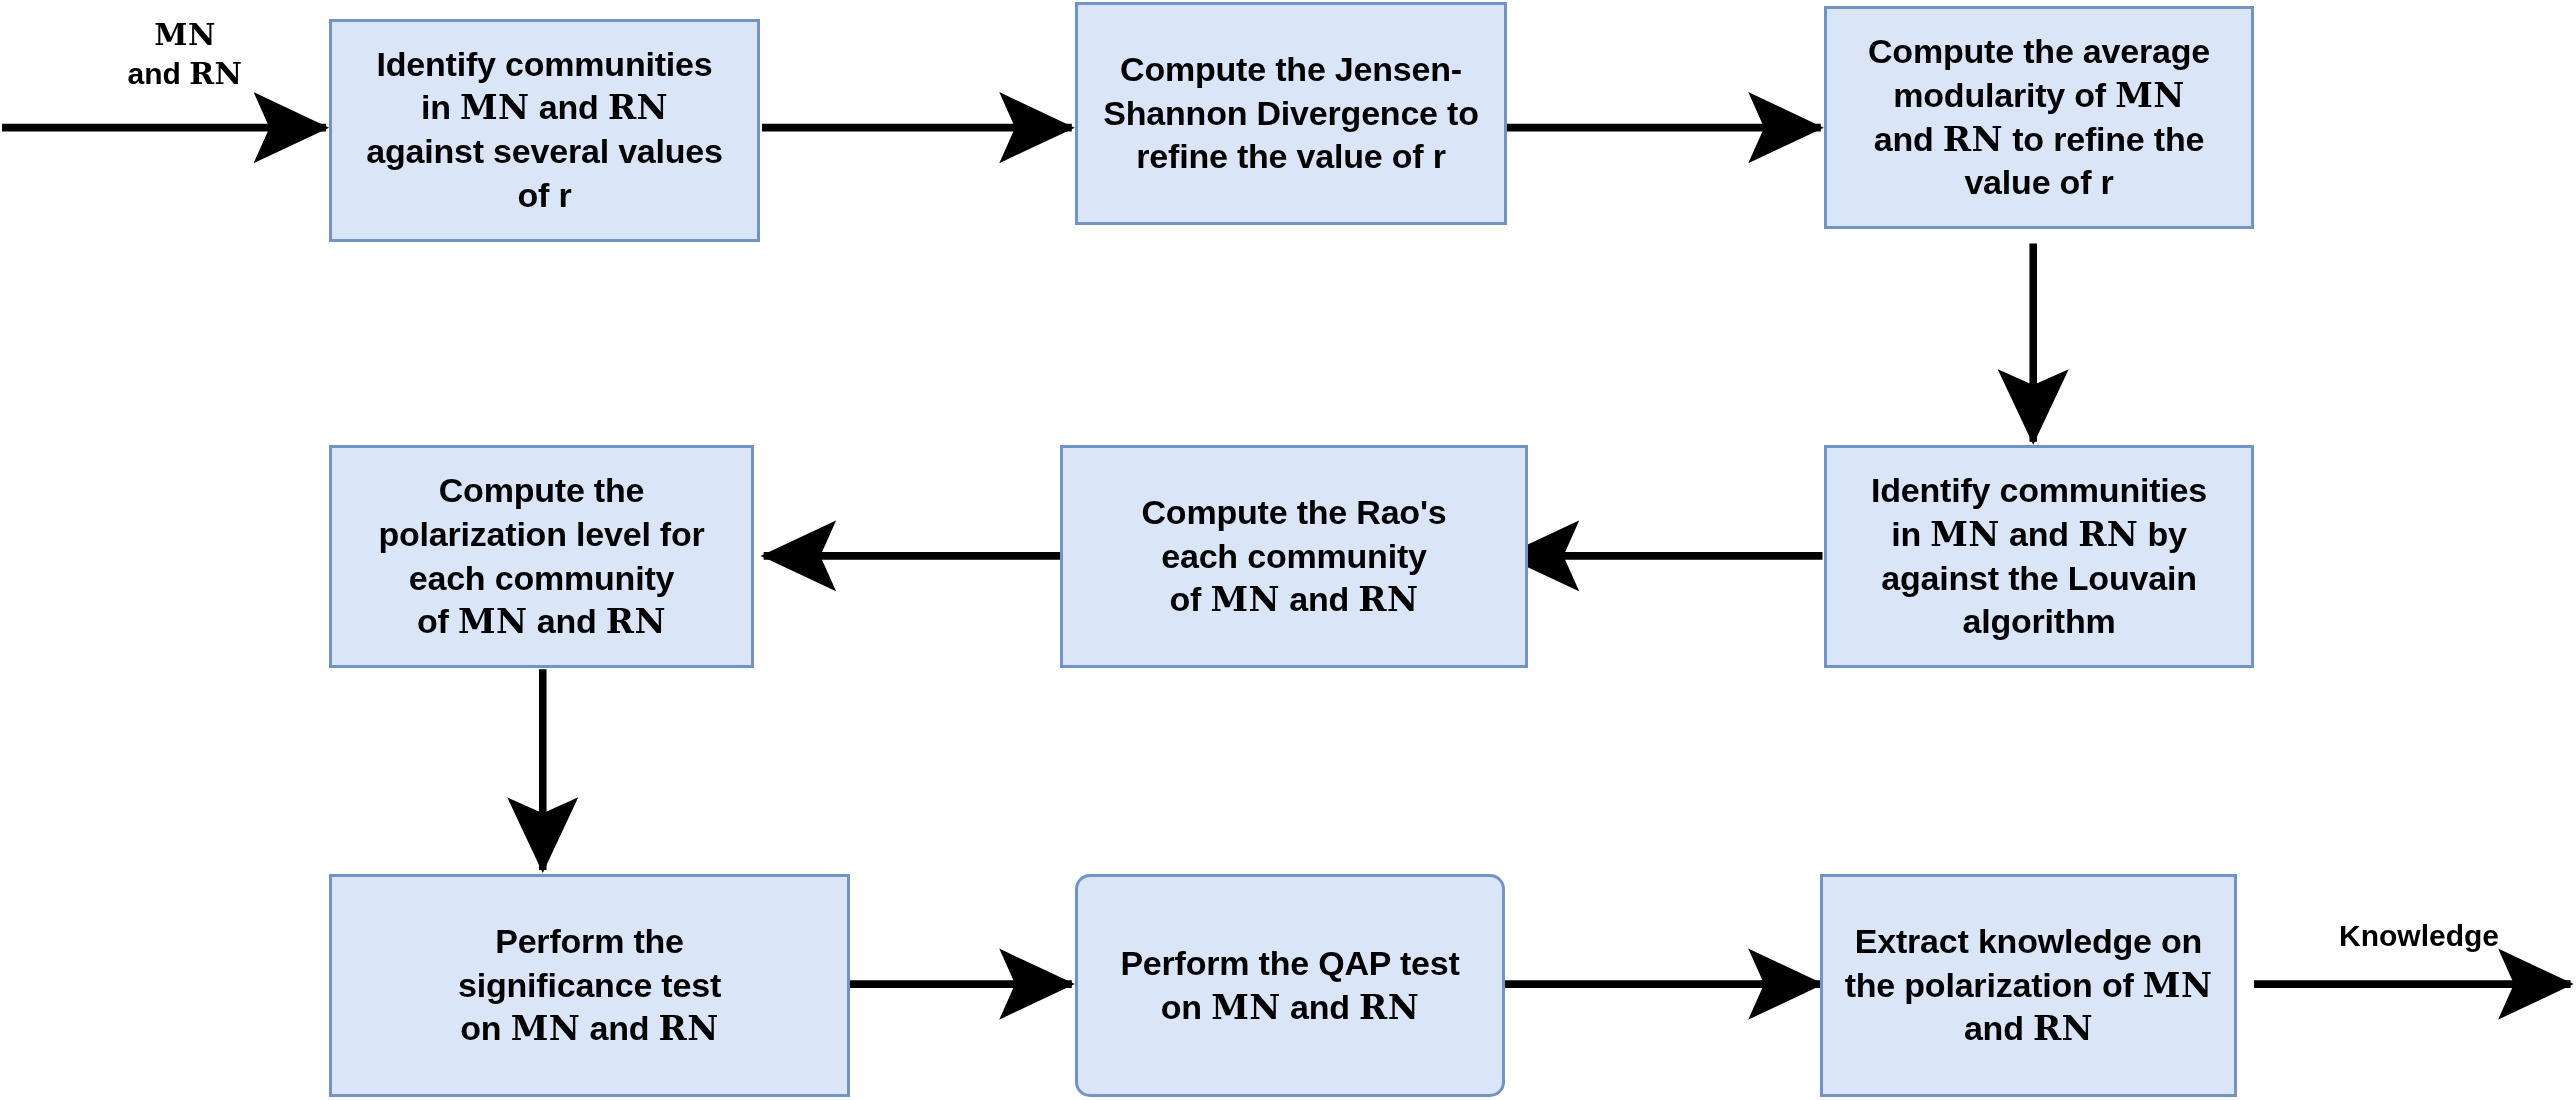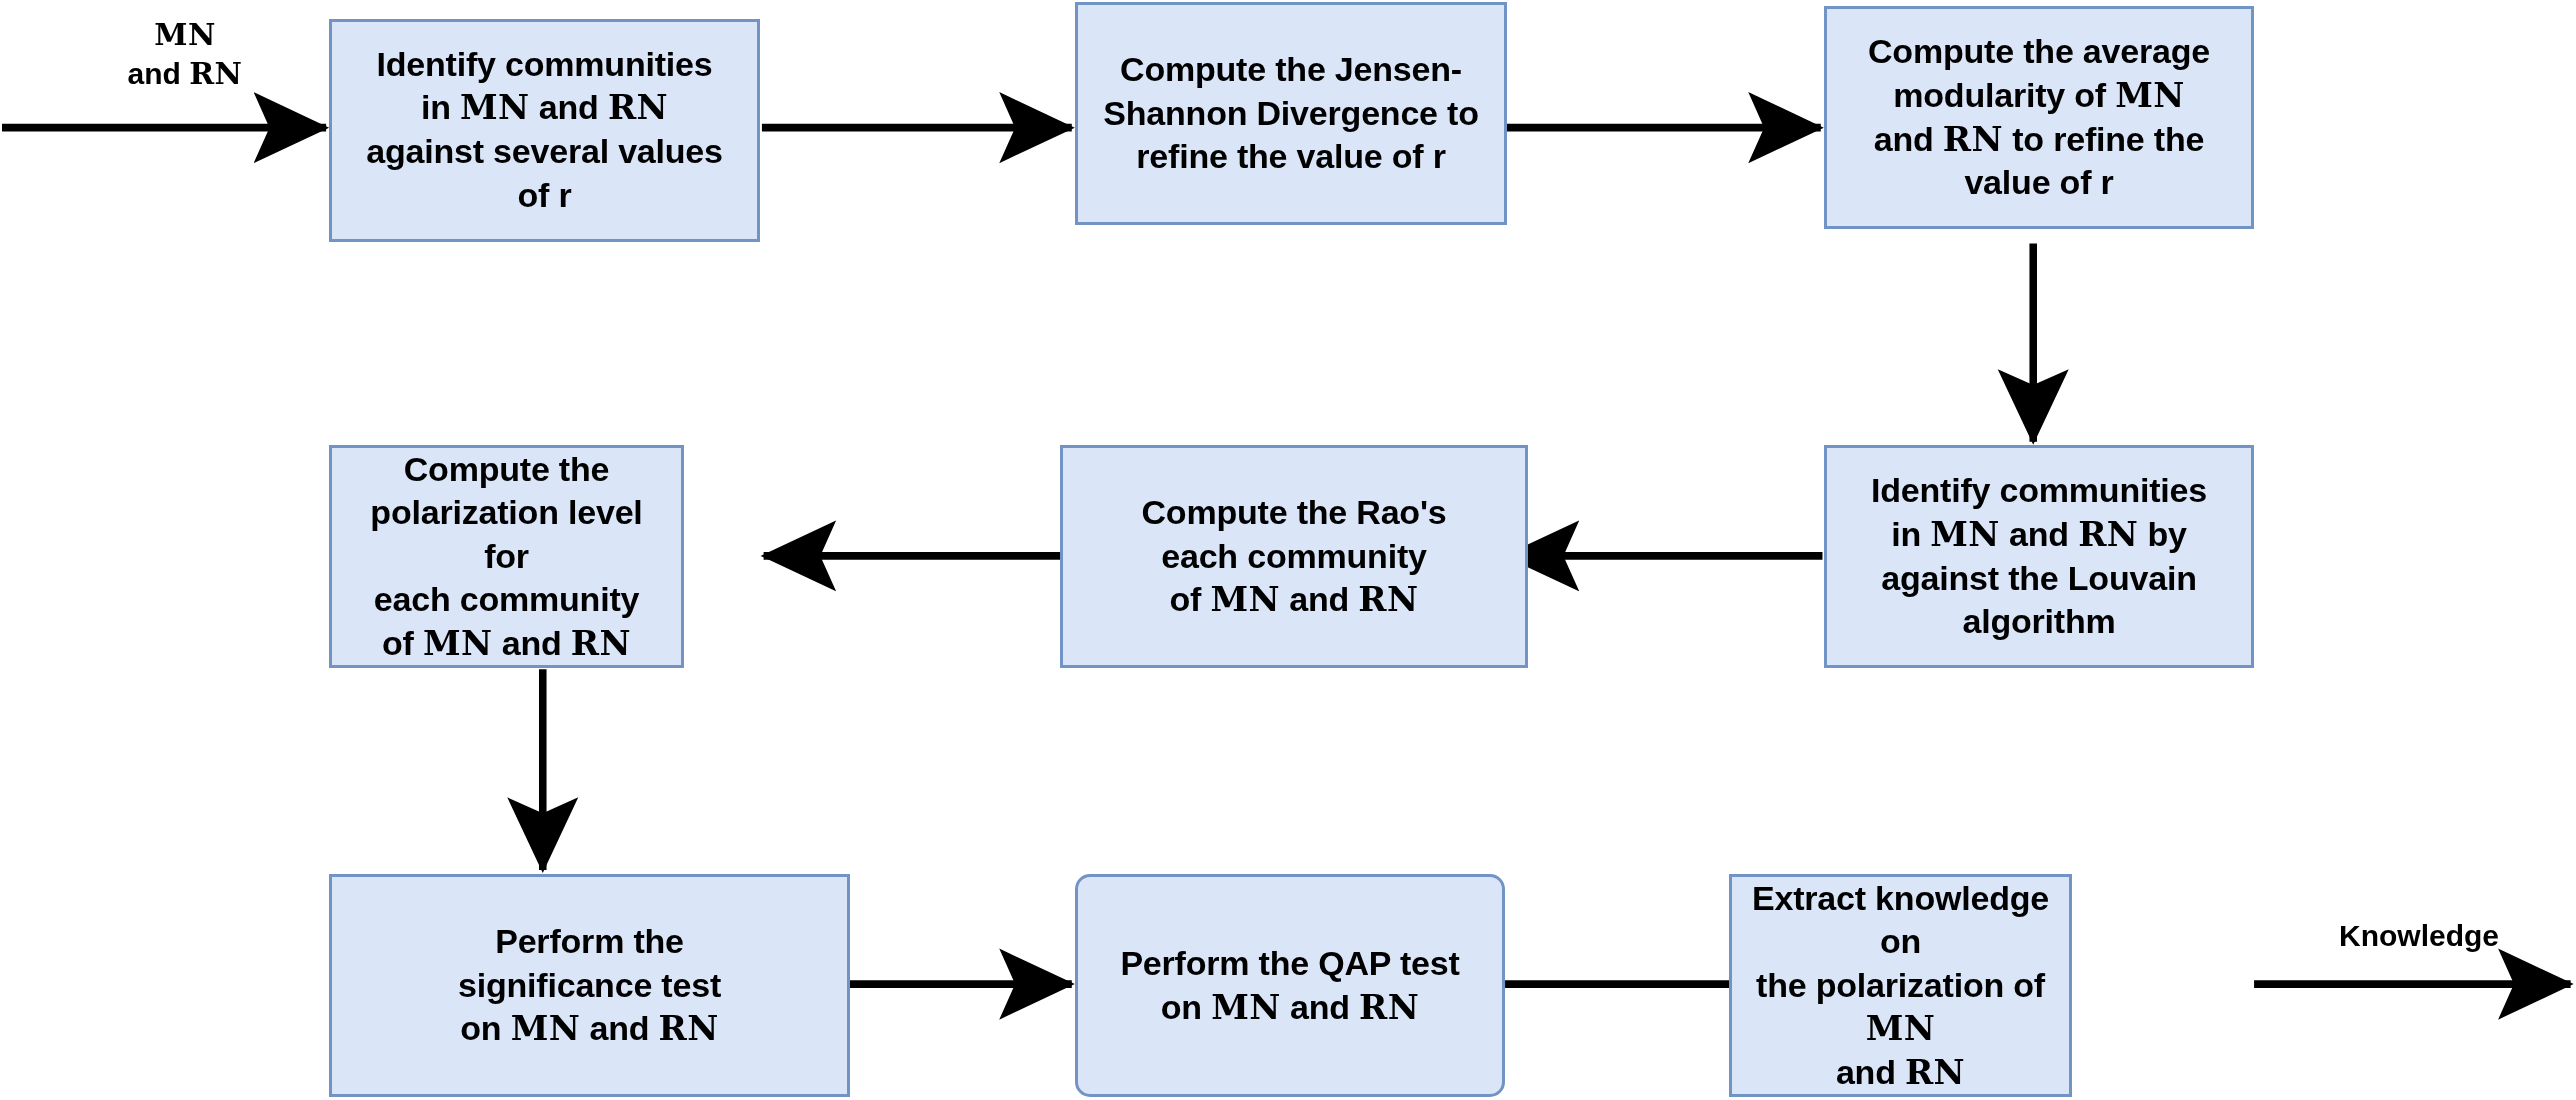--- a/index.html
+++ b/index.html
@@ -121,21 +121,21 @@
   </div>
 
   <div class="node" style="left:1060px;top:445px;width:468px;height:223px;">
     <div class="node-label">
         <div><span>Compute the Rao's</span></div>
         <div><span>each community</span></div>
         <div><span>of </span><span class="cal">MN</span><span> and </span><span class="cal">RN</span></div>
       </div>
   </div>
 
-  <div class="node" style="left:329px;top:445px;width:355px;height:223px;">
+  <div class="node" style="left:329px;top:445px;width:425px;height:223px;">
     <div class="node-label">
         <div><span>Compute the</span></div>
         <div><span>polarization level for</span></div>
         <div><span>each community</span></div>
         <div><span>of </span><span class="cal">MN</span><span> and </span><span class="cal">RN</span></div>
       </div>
   </div>
 
   <div class="node" style="left:329px;top:874px;width:521px;height:223px;">
     <div class="node-label">
@@ -145,21 +145,21 @@
       </div>
   </div>
 
   <div class="node" style="left:1075px;top:874px;width:430px;height:223px;border-radius:15px;">
     <div class="node-label">
         <div><span>Perform the QAP test</span></div>
         <div><span>on </span><span class="cal">MN</span><span> and </span><span class="cal">RN</span></div>
       </div>
   </div>
 
-  <div class="node" style="left:1729px;top:874px;width:343px;height:223px;">
+  <div class="node" style="left:1820px;top:874px;width:417px;height:223px;">
     <div class="node-label">
         <div><span>Extract knowledge on</span></div>
         <div><span>the polarization of </span><span class="cal">MN</span></div>
         <div><span>and </span><span class="cal">RN</span></div>
       </div>
   </div>
 
 </div>
 
 

